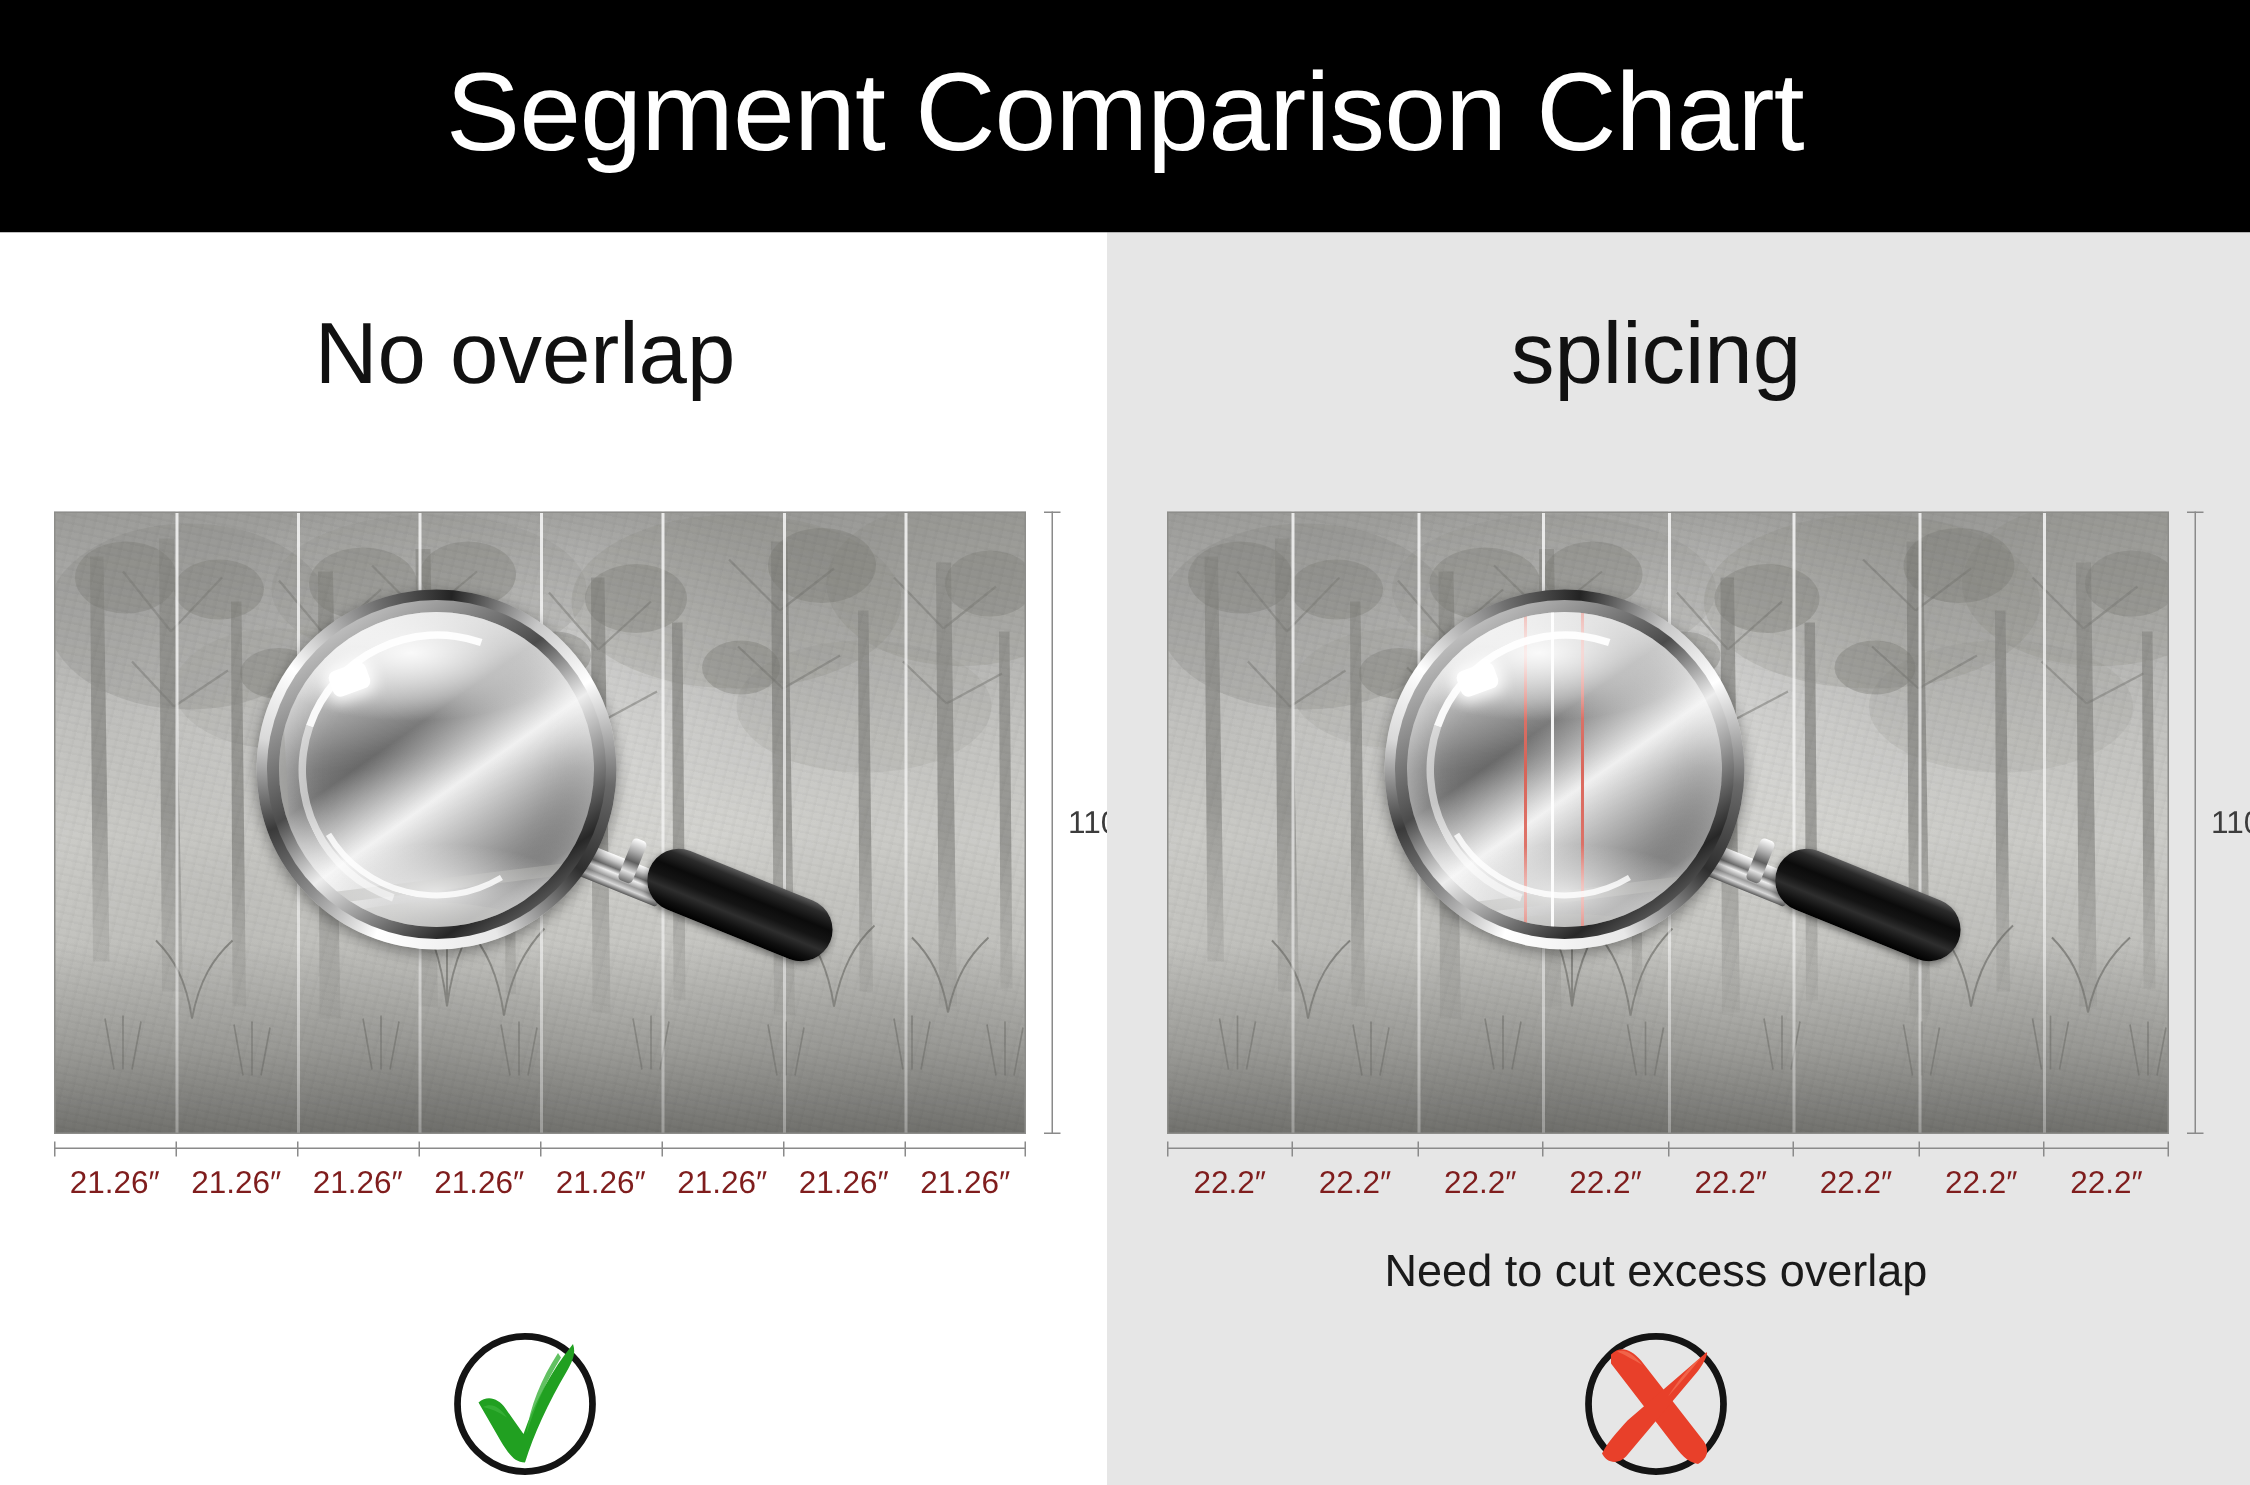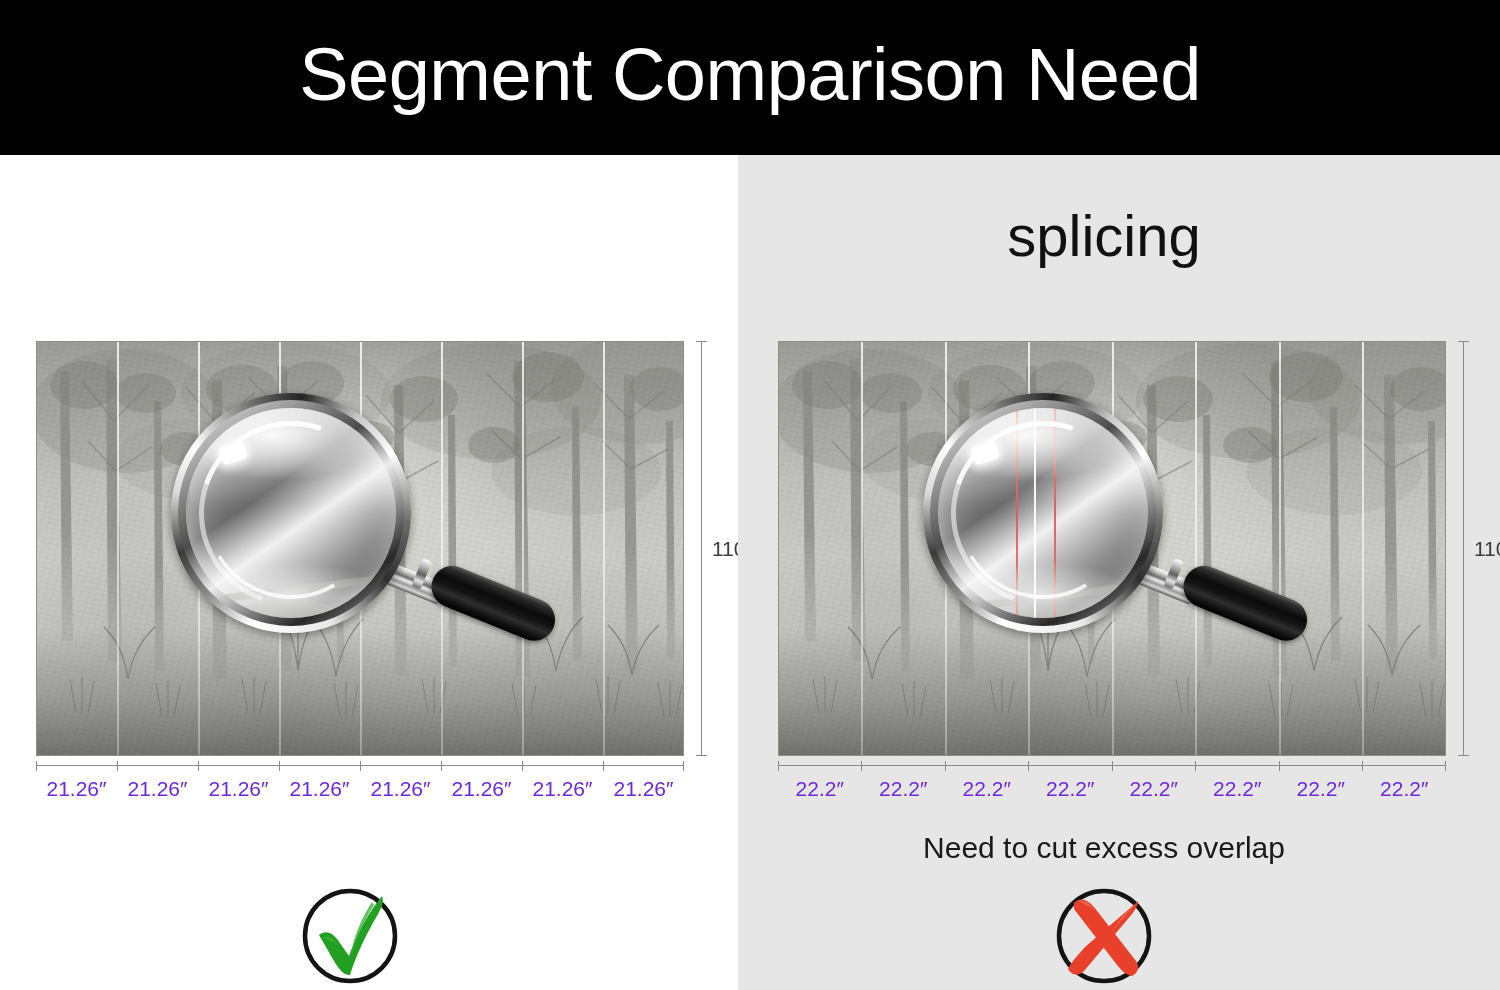--- a/index.html
+++ b/index.html
@@ -264,21 +264,21 @@
   }
 
   .seg-labels {
     position: absolute;
     display: flex;
     left: 0;
   }
   .seg-label {
     text-align: center;
     font-size: 21px;
-    color: #6d28d9;
+    color: #7f1d1d;
     white-space: nowrap;
   }
 
   
   .caption {
     position: absolute;
     width: 100%;
     text-align: center;
     font-size: 30px;
     color: #1a1a1a;
@@ -295,25 +295,26 @@
   }
   .panel-left  .status-icon { left: 50%; margin-left: -71px; }
   .panel-right .status-icon { left: 50%; margin-left: -67px; }
 </style>
 </head>
 <body>
 
 <div id="root">
 
   <div class="banner">
-    <div class="banner-title">Segment Comparison Need</div>
+    <div class="banner-title">Segment Comparison Chart</div>
   </div>
 
   <div class="panel panel-left">
 
+    <div class="panel-heading">No overlap</div>
 
     <div class="mural-wrap mural-wrap-left">
       <div class="mural">
         <svg class="forest" viewBox="0 0 648 415" preserveAspectRatio="none">
           <defs>
             <linearGradient id="trnkL" x1="0" y1="0" x2="0" y2="1">
               <stop offset="0%" stop-color="#8e8e8a" stop-opacity="0.80"></stop>
               <stop offset="60%" stop-color="#7d7d79" stop-opacity="0.62"></stop>
               <stop offset="100%" stop-color="#9d9d99" stop-opacity="0.30"></stop>
             </linearGradient>

